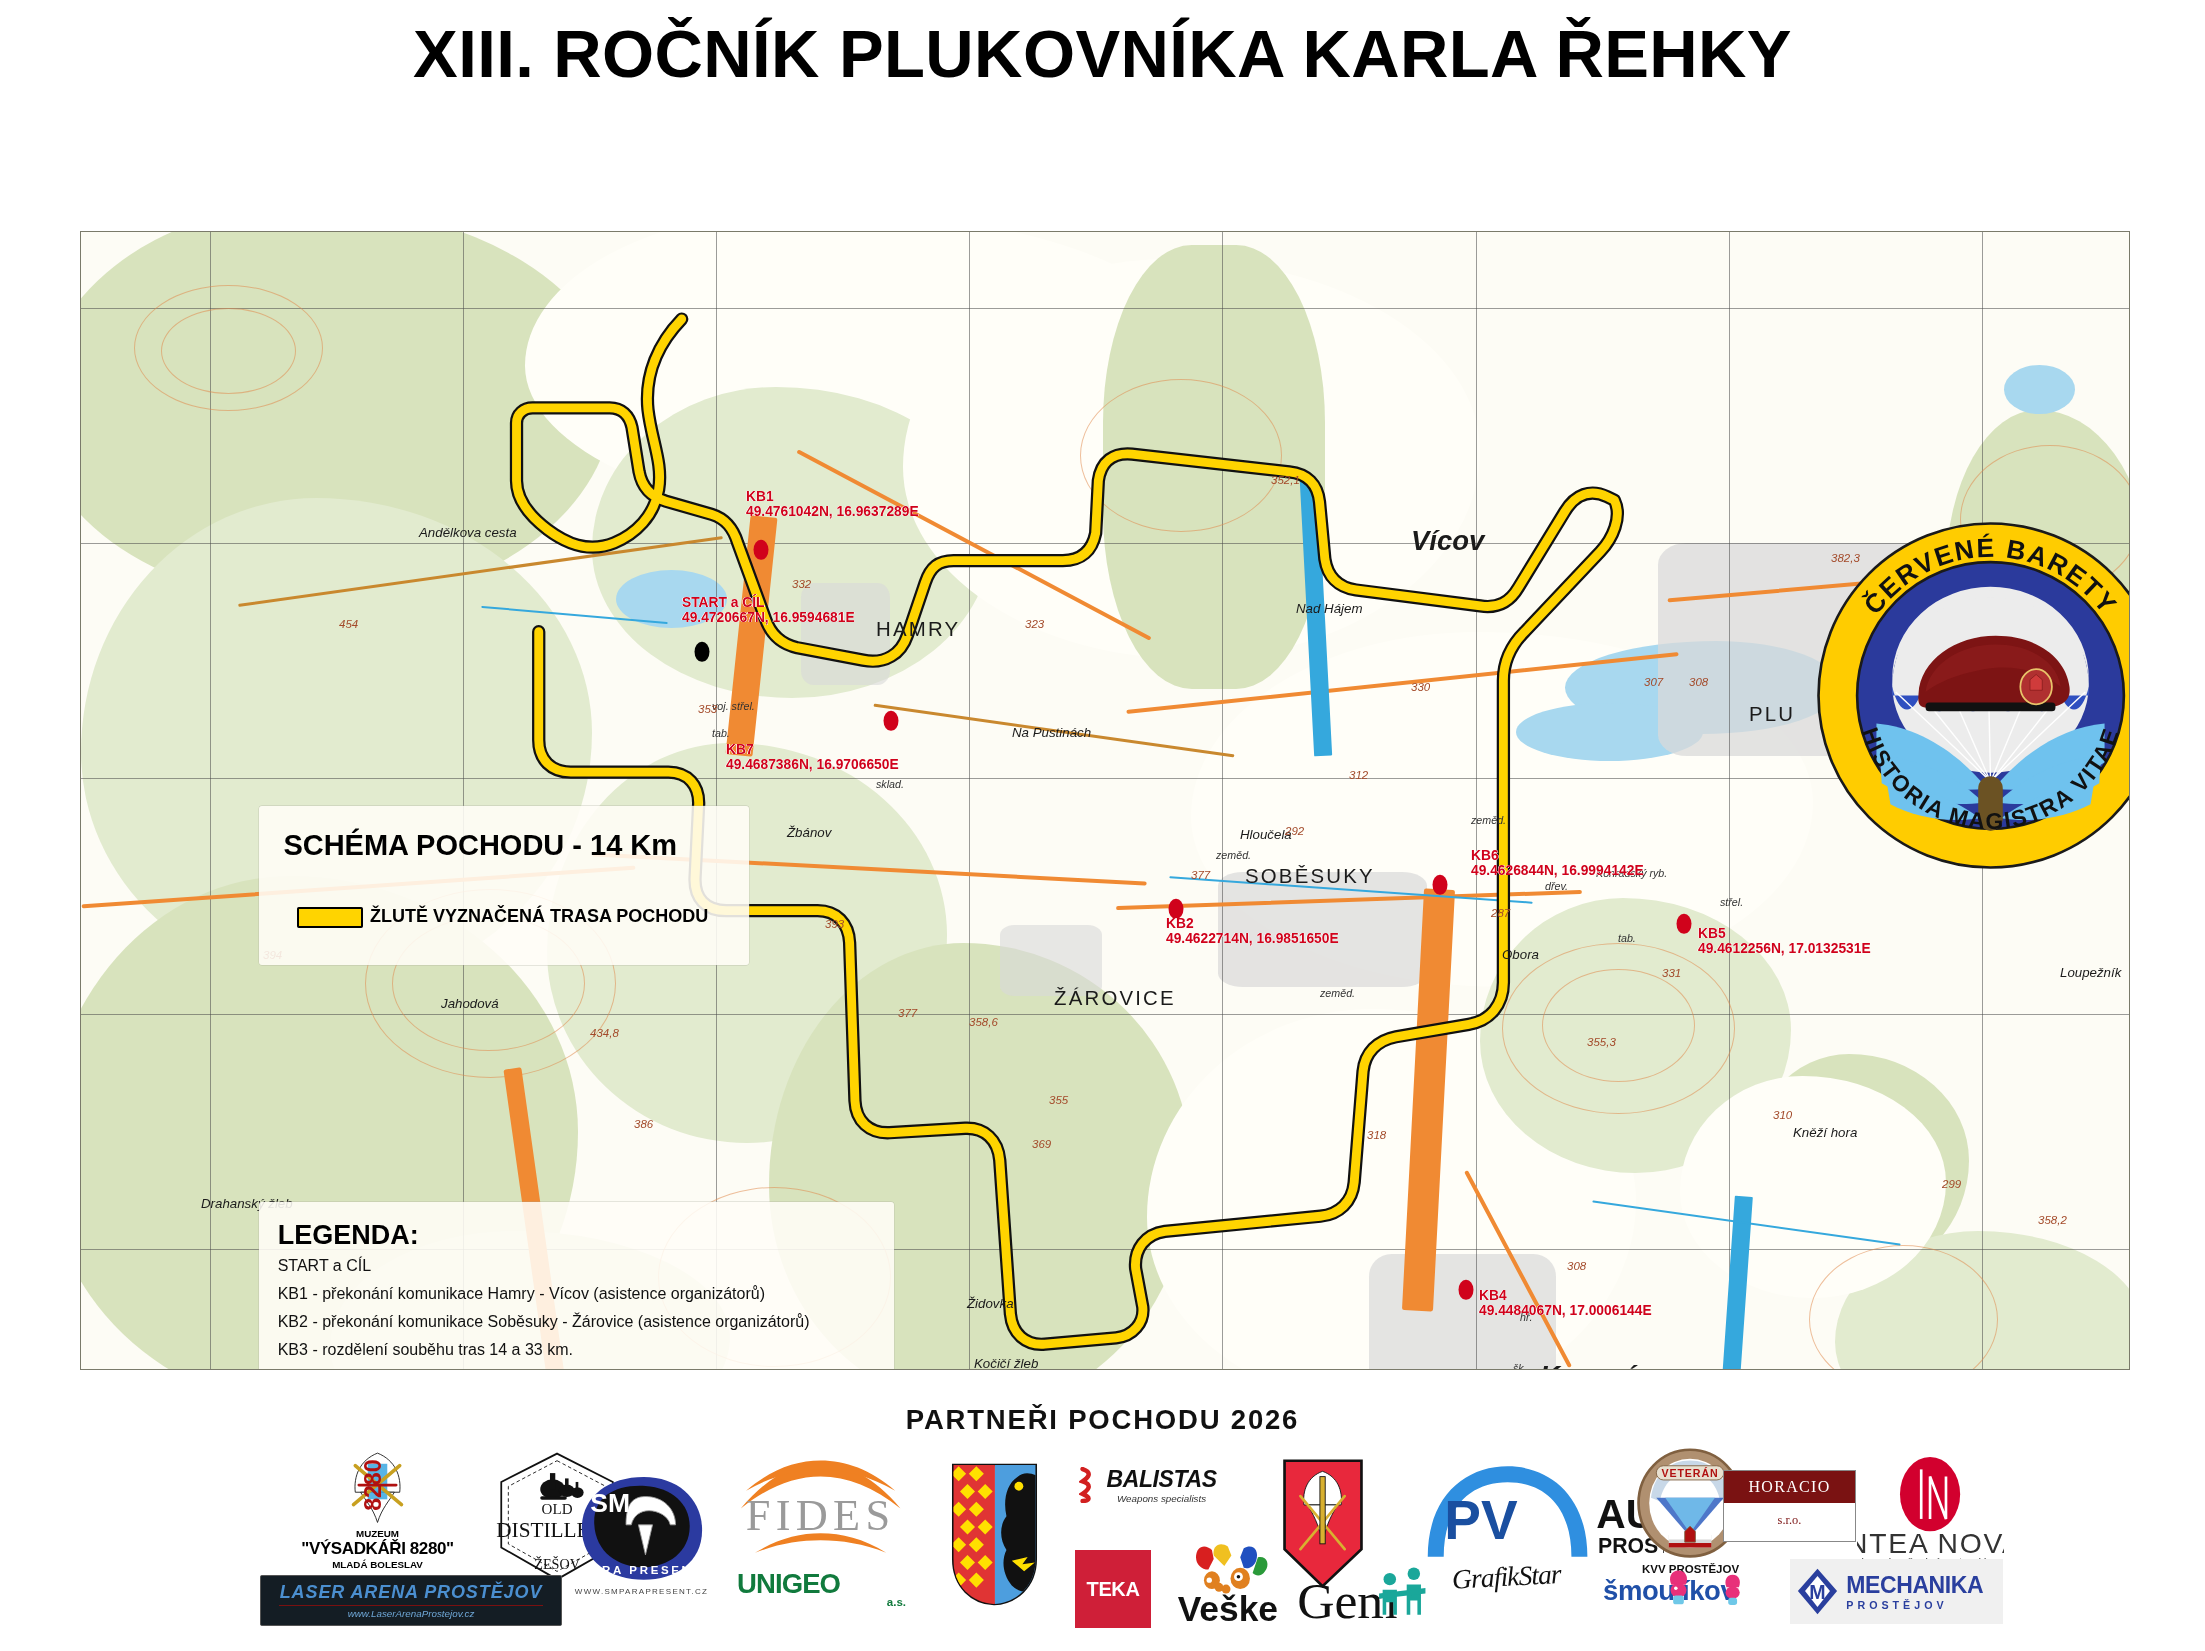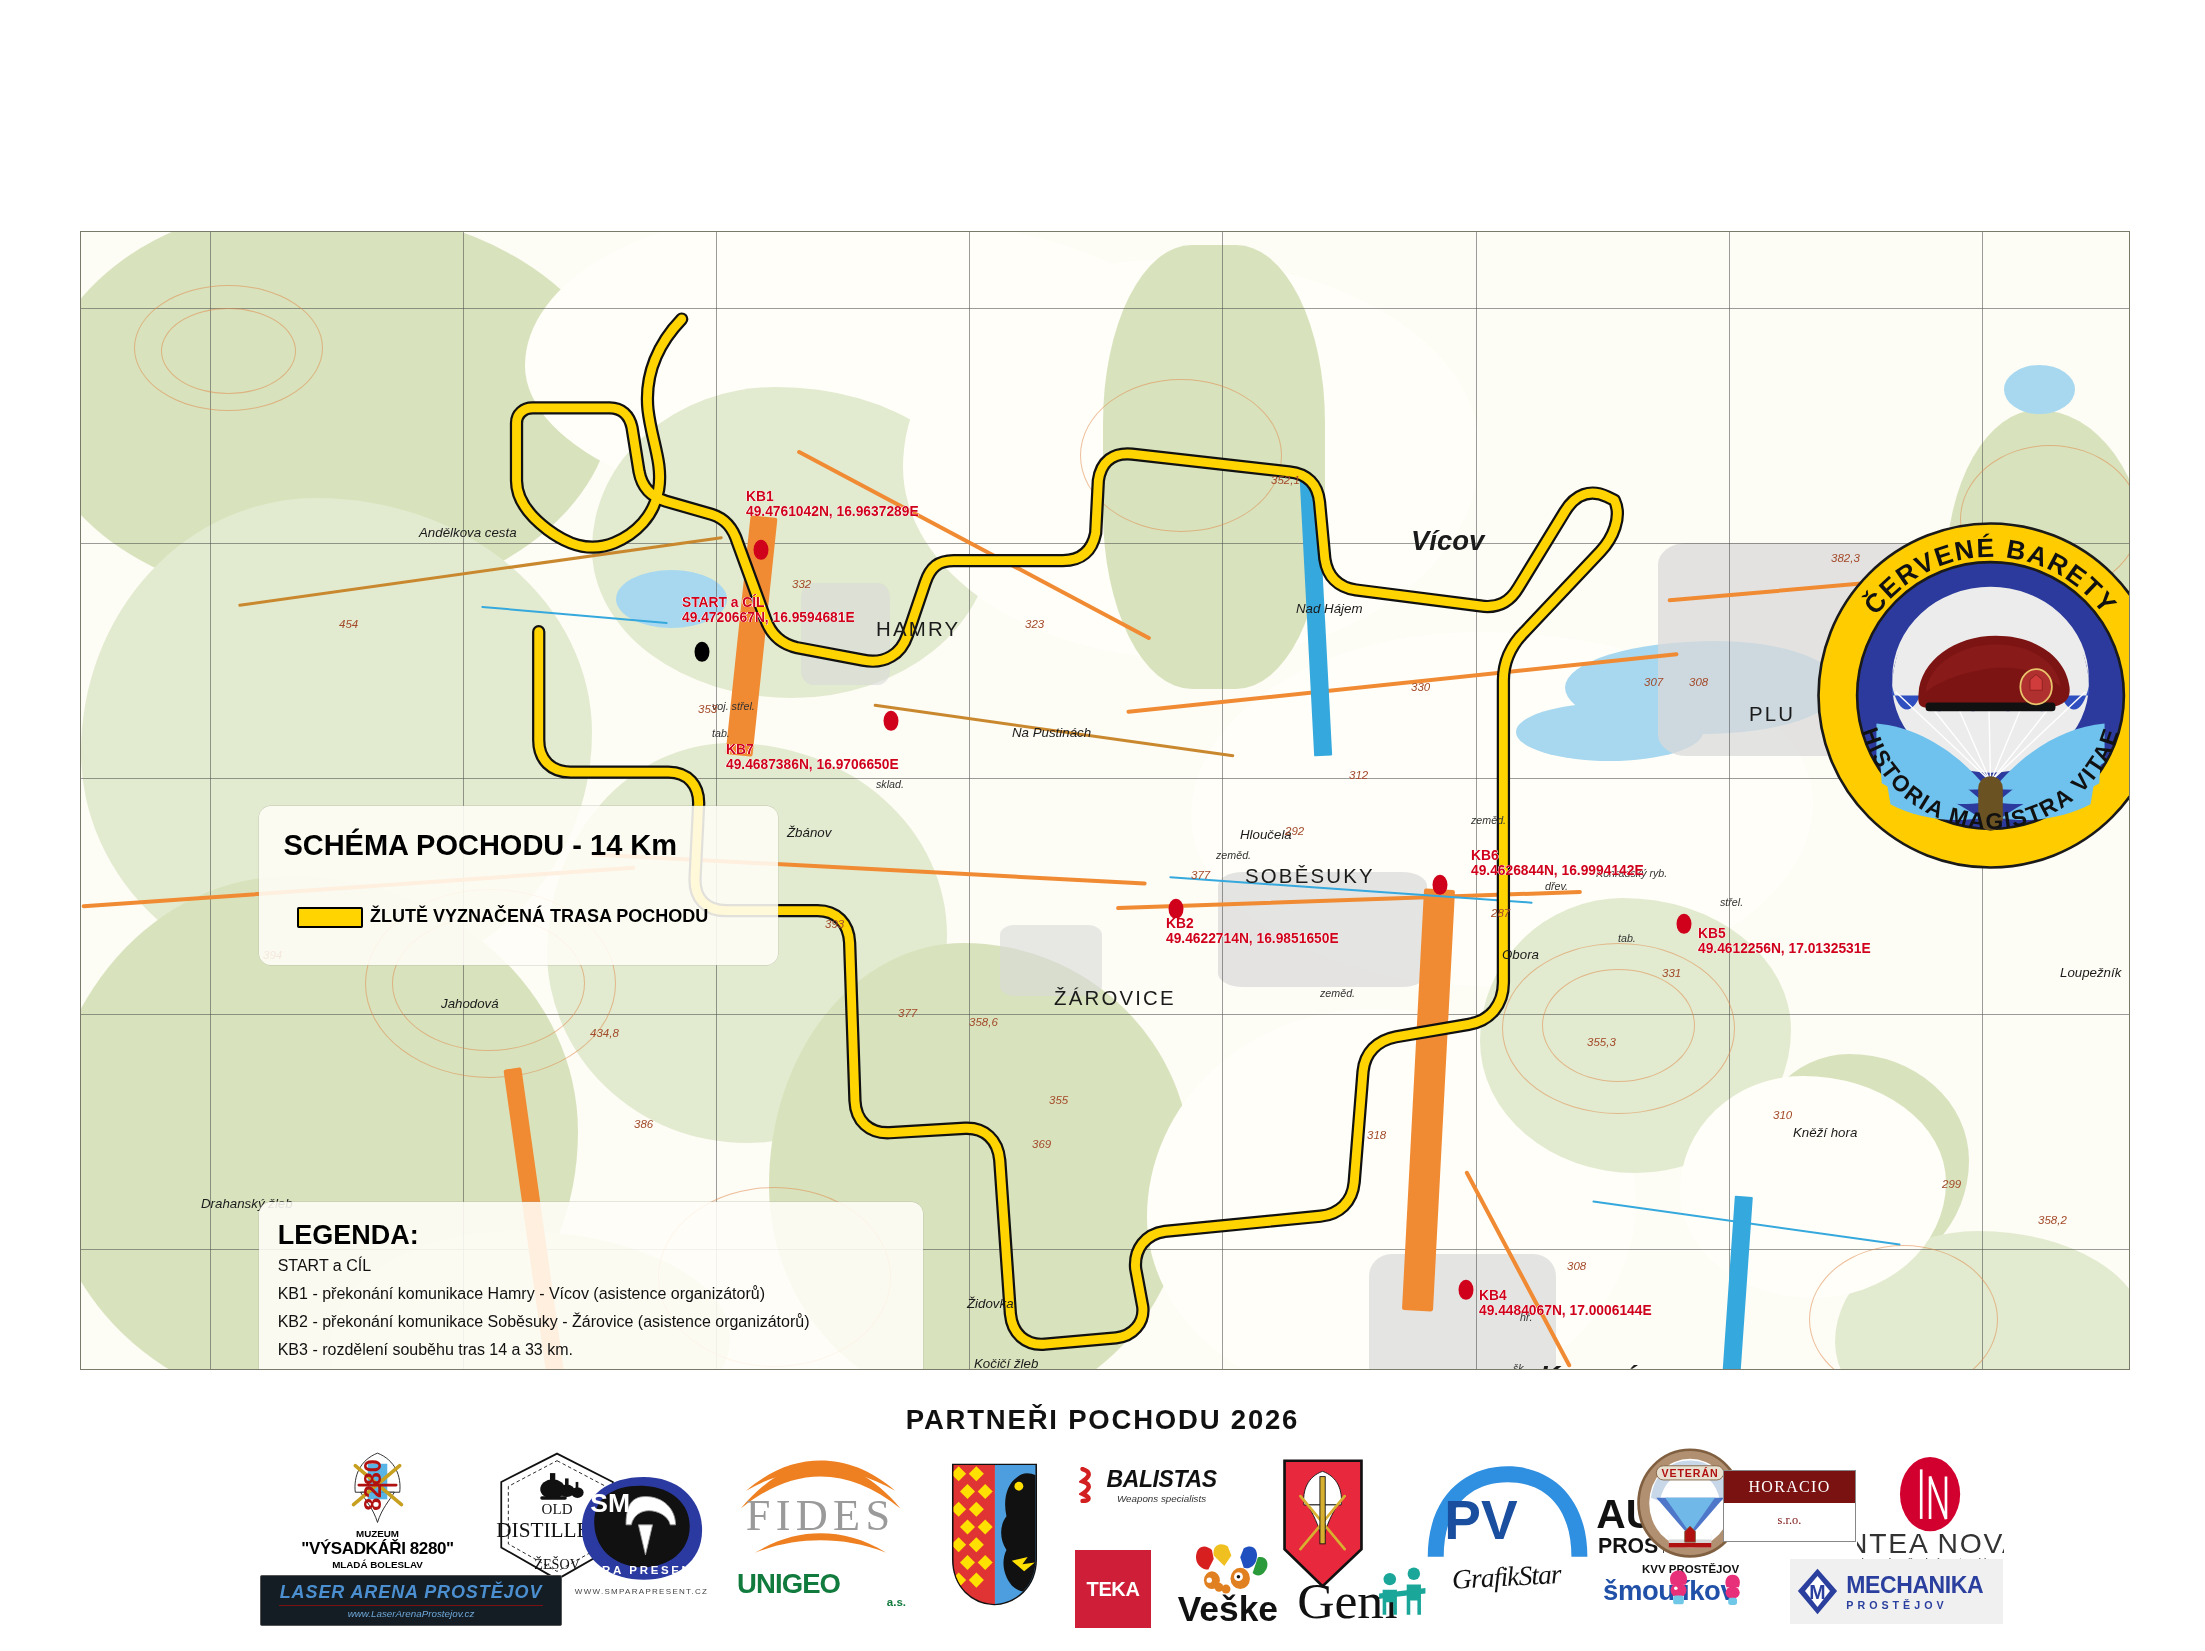--- a/index.html
+++ b/index.html
@@ -52,22 +52,22 @@
 
   
   .place{position:absolute;color:#1b1b1b;font-family:"Liberation Sans",sans-serif;white-space:nowrap;}
   .place.big{font-size:27.5px;font-weight:bold;font-style:italic;}
   .place.town{font-size:20.4px;letter-spacing:2.2px;}
   .place.med{font-size:13.3px;font-style:italic;}
   .place.sm{font-size:10.7px;font-style:italic;color:#333;}
   .elev{position:absolute;color:#a34a2a;font-size:11.5px;font-style:italic;}
 
   
-  .info-box{position:absolute;background:rgba(255,253,247,.88);border-radius:12px;
-            box-shadow:0 0 0 0.4px rgba(160,160,150,.5);padding-left:29px;}
+  .info-box{position:absolute;background:rgba(255,253,247,.88);border-radius:3px;
+            box-shadow:0 0 0 0.4px rgba(160,160,150,.5);}
   .schema-box{left:178px;top:574px;width:490px;height:159px;}
   .schema-title{position:absolute;left:24.4px;top:23px;font-size:29px;font-weight:bold;color:#000;white-space:nowrap;}
   .schema-swatch{position:absolute;left:38px;top:101px;width:62px;height:17px;background:#ffd400;border:2.2px solid #000;border-radius:1.8px;}
   .schema-legend-text{position:absolute;left:111px;top:100px;font-size:18px;font-weight:bold;color:#000;white-space:nowrap;}
 
   .legend-box{left:178px;top:970px;width:635px;height:328px;}
   .legend-title{position:absolute;left:18.7px;top:18px;font-size:27px;font-weight:bold;color:#000;}
   .legend-list{position:absolute;left:18.7px;top:56px;width:604px;}
   .legend-item{font-size:16px;color:#111;line-height:1.0;margin-bottom:12px;white-space:nowrap;}
 
@@ -77,20 +77,21 @@
   
   .partners-title{position:absolute;left:0;top:1404px;width:2205px;text-align:center;
                   font-size:27.5px;font-weight:bold;letter-spacing:1.8px;color:#111;}
   .plogo{position:absolute;}
   .plogo .cap{text-align:center;white-space:nowrap;}
 </style>
 </head>
 <body>
 
 <div class="title-block">
+  <div class="title-line title-2">XIII. ROČNÍK PLUKOVNÍKA KARLA ŘEHKY</div>
 </div>
 
 <div class="map-frame">
   <div class="map-canvas" id="mapCanvas">
 
     <div class="terr green" style="left:-44px;top:-27px;width:577px;height:400px;"></div>
     <div class="terr green2" style="left:0px;top:266px;width:511px;height:489px;"></div>
     <div class="terr green" style="left:-36px;top:644px;width:533px;height:533px;"></div>
     <div class="terr white-f" style="left:444px;top:-22px;width:666px;height:311px;border-radius:42% 58% 46% 54%/50% 44% 56% 50%;"></div>
     <div class="terr green2" style="left:511px;top:155px;width:400px;height:311px;"></div>

